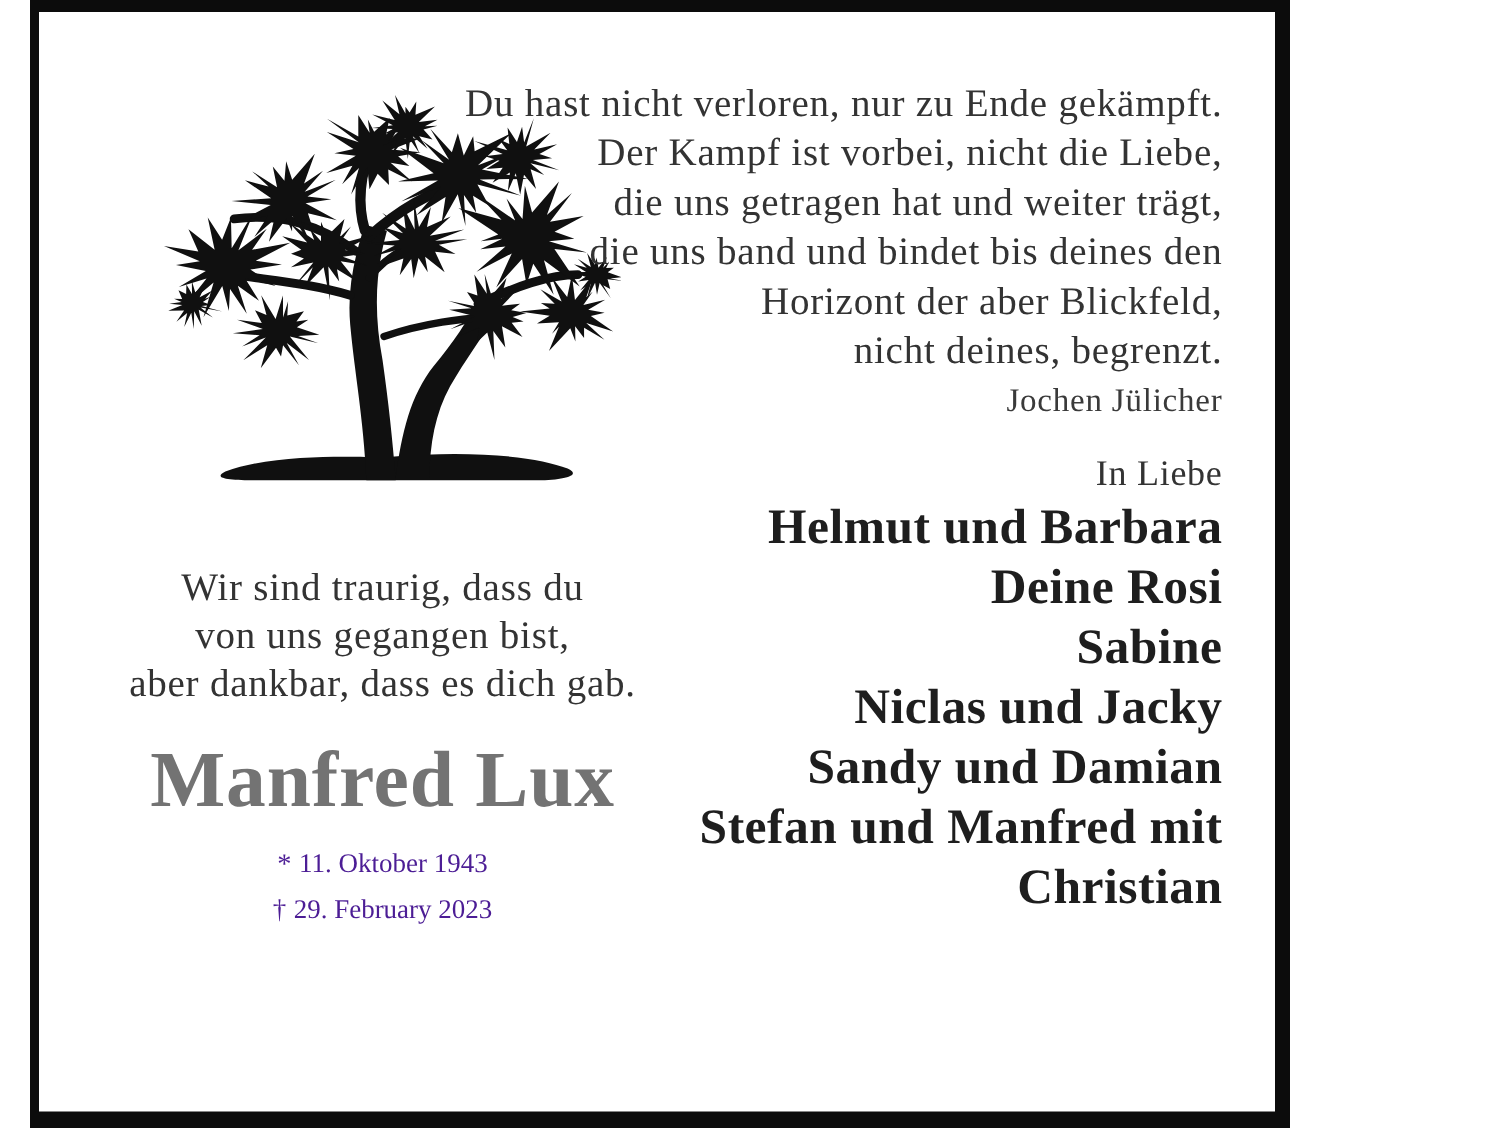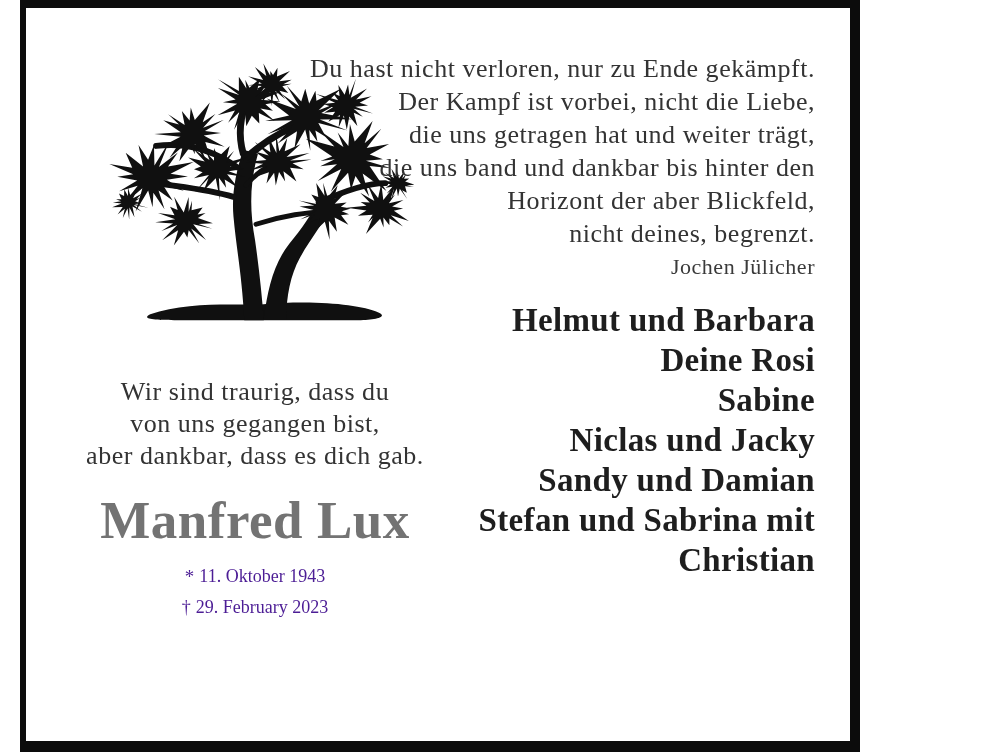--- a/index.html
+++ b/index.html
@@ -128,33 +128,34 @@
           <path d="M42.3,158.7 L35.8,159.3 L50.0,163.1 L35.1,160.3 L43.5,167.1 L33.9,161.9 L35.9,172.7 L30.8,162.8 L30.5,175.0 L28.8,163.9 L24.0,173.6 L26.0,164.1 L18.7,170.1 L23.9,162.4 L13.1,162.5 L22.7,158.7 L13.8,157.7 L22.2,156.5 L17.1,154.4 L22.6,154.5 L20.1,148.5 L25.3,151.2 L25.5,144.6 L29.3,151.2 L29.2,142.2 L31.5,150.0 L38.9,143.9 L34.5,153.4 L43.2,148.8 L38.2,154.3 L42.3,152.8 L36.7,156.5 Z"></path>
           <path d="M321.9,139.7 L314.0,140.5 L322.7,142.2 L312.2,141.1 L314.0,147.8 L309.2,145.2 L314.4,154.1 L306.8,143.7 L305.0,151.6 L303.7,143.5 L298.0,155.0 L300.8,143.9 L293.5,148.7 L299.3,141.6 L292.2,142.7 L297.3,139.4 L286.6,136.4 L297.5,136.1 L289.3,130.9 L298.0,133.2 L291.9,127.2 L300.8,132.8 L298.3,123.3 L303.6,131.2 L304.7,126.2 L306.0,133.2 L311.8,125.8 L309.2,133.2 L313.3,129.0 L311.2,133.4 L316.5,133.3 L312.3,136.4 Z"></path>
         </g>
     </svg>
   </div>
 
   <div class="poem">
     <div class="poem-line">Du hast nicht verloren, nur zu Ende gekämpft.</div>
     <div class="poem-line">Der Kampf ist vorbei, nicht die Liebe,</div>
     <div class="poem-line">die uns getragen hat und weiter trägt,</div>
-    <div class="poem-line">die uns band und dankbar bis hinter den</div>
+    <div class="poem-line">die uns band und bindet bis deines den</div>
     <div class="poem-line">Horizont der aber Blickfeld,</div>
     <div class="poem-line">nicht deines, begrenzt.</div>
     <div class="poem-author">Jochen Jülicher</div>
   </div>
 
   <div class="mourners">
+    <div class="mourners-intro">In Liebe</div>
     <div class="mourner-name">Helmut und Barbara</div>
     <div class="mourner-name">Deine Rosi</div>
     <div class="mourner-name">Sabine</div>
     <div class="mourner-name">Niclas und Jacky</div>
     <div class="mourner-name">Sandy und Damian</div>
-    <div class="mourner-name">Stefan und Sabrina mit</div>
+    <div class="mourner-name">Stefan und Manfred mit</div>
     <div class="mourner-name">Christian</div>
   </div>
 
   <div class="left-col">
     <div class="condolence-line">Wir sind traurig, dass du</div>
     <div class="condolence-line">von uns gegangen bist,</div>
     <div class="condolence-line">aber dankbar, dass es dich gab.</div>
     <div class="deceased-name">Manfred Lux</div>
     <div class="dates">
       <div class="date-line">

